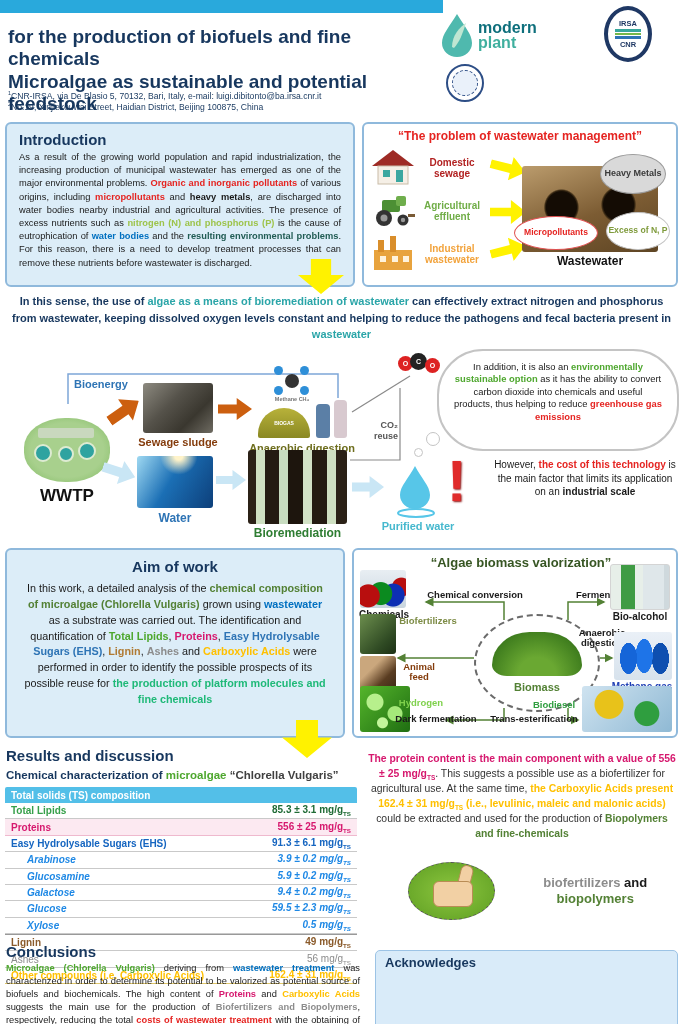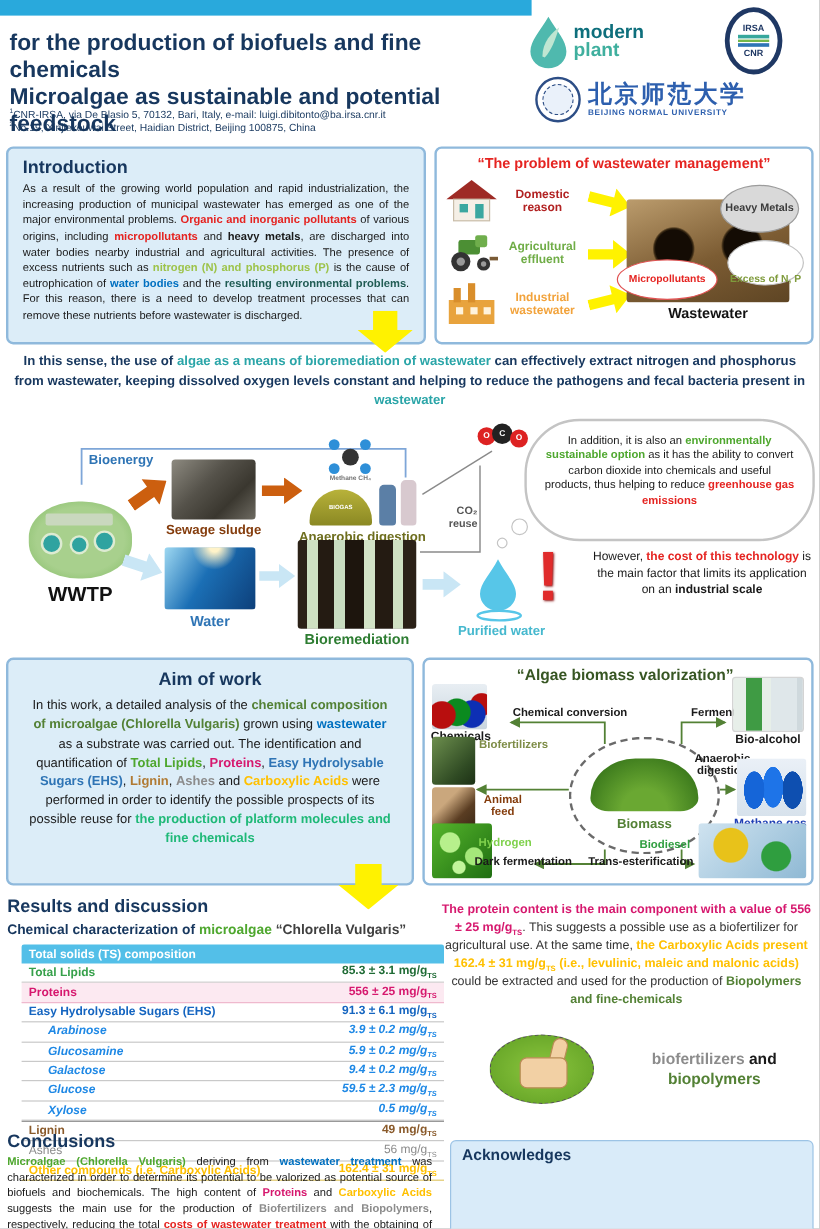--- a/index.html
+++ b/index.html
@@ -110,21 +110,21 @@
   .photo-hydro{background:radial-gradient(circle at 30% 35%, #b7f08c 8px, rgba(0,0,0,0) 9px),radial-gradient(circle at 70% 60%, #a5e87a 7px, rgba(0,0,0,0) 8px),radial-gradient(circle at 45% 80%, #c2f59b 5px, rgba(0,0,0,0) 6px),linear-gradient(135deg,#55B52B,#1F6E12);}
   .photo-bottles{background:linear-gradient(90deg,#e7efe9 0 18%, #3f9b44 18% 42%, #e7efe9 42% 55%, #dfe7ea 55% 92%, #cfd9dd 92%);border:1px solid #d4d4d4;}
   .photo-methane{background:radial-gradient(ellipse 12px 22px at 25% 55%, #1565D8 70%, rgba(0,0,0,0) 72%),radial-gradient(ellipse 12px 24px at 52% 50%, #1E74E8 70%, rgba(0,0,0,0) 72%),radial-gradient(ellipse 12px 22px at 80% 55%, #0E4FB0 70%, rgba(0,0,0,0) 72%),linear-gradient(#EAF0F7,#D7E2EC);}
   .photo-diesel{background:radial-gradient(circle at 72% 60%, #2F9E3F 12px, rgba(0,0,0,0) 13px),radial-gradient(circle at 30% 40%, #E8C21A 10px 14px, rgba(0,0,0,0) 15px),linear-gradient(135deg,#cfe3f0,#8fb9d4);}
   .biomass-ellipse{position:absolute;left:120px;top:64px;width:126px;height:98px;border:2px dashed #6a6a6a;border-radius:50%;}
   .biomass-heap{position:absolute;left:138px;top:82px;width:90px;height:44px;background:radial-gradient(ellipse at 50% 100%, #6aa832 30%, #3f7d1e 75%, #2c5c13);border-radius:50% 50% 20% 20%/90% 90% 30% 30%;}
 
   
   #results-heading{position:absolute;left:6px;top:747px;}
   #results-sub{position:absolute;left:6px;top:769px;font-size:11.5px;}
-  #ts-table{position:absolute;left:5px;top:787px;width:352px;font-size:10px;margin-left:13px;}
+  #ts-table{position:absolute;left:5px;top:787px;width:352px;font-size:10px;}
   .thead{background:#53BFE8;color:#fff;font-weight:700;padding:2.5px 6px;border-radius:2px 2px 0 0;}
   .trow{display:flex;justify-content:space-between;align-items:center;padding:1.2px 6px;border-bottom:1px solid #c9c9c9;}
   .trow .tl{font-weight:700;}
   .trow .tv{font-weight:700;white-space:nowrap;}
   .row-lipids .tl{color:#36A04A}.row-lipids .tv{color:#1F6B35}
   .row-prot{background:#FCE9F1;border-bottom:1px solid #EFB9CE}
   .row-prot .tl,.row-prot .tv{color:#D6186E}
   .row-ehs .tl,.row-ehs .tv{color:#1565C0}
   .row-sugar .tl,.row-sugar .tv{color:#1E88E5;font-style:italic;font-weight:700}
   .row-sugar .tl{padding-left:16px}
@@ -179,42 +179,38 @@
     <div class="stripe" style="background:#37A79C"></div>
     <div class="stripe" style="background:#74B74A"></div>
     <div class="stripe" style="background:#2E74B5"></div>
     <div class="t">CNR</div>
   </div>
 
   <div class="logo-bnu">
     <div class="bnu-seal">
         <div class="inner"></div>
       </div>
-    <div>
-      <div class="bnu-cn">北京师范大学</div>
-      <div class="bnu-en">BEIJING NORMAL UNIVERSITY</div>
-    </div>
   </div>
 
   <div class="bluebox" id="intro-box">
     <div class="sec-h">Introduction</div>
     <div class="body"><span>As a result of the growing world population and rapid industrialization, the increasing production of municipal wastewater has emerged as one of the major environmental problems. </span><span class="r-red">Organic and inorganic pollutants</span><span> of various origins, including </span><span class="r-red">micropollutants</span><span> and </span><span class="r-bold">heavy metals</span><span>, are discharged into water bodies nearby industrial and agricultural activities. The presence of excess nutrients such as </span><span class="r-lgreen">nitrogen (N) and phosphorus (P)</span><span> is the cause of eutrophication of </span><span class="r-blue">water bodies</span><span> and the </span><span class="r-dteal">resulting environmental problems</span><span>. For this reason, there is a need to develop treatment processes that can remove these nutrients before wastewater is discharged.</span></div>
   </div>
 
   <div class="whitebox" id="problem-box">
     <div class="prob-title">“The problem of wastewater management”</div>
 
     <div class="src-row" style="left:6px;top:24px;">
       <svg width="46" height="40" viewBox="0 0 46 40">
         <polygon points="23,2 44,18 2,18" fill="#9E2B25"></polygon>
         <rect x="8" y="18" width="30" height="18" fill="#F5EFE6" stroke="#C9BCA8"></rect>
         <rect x="13" y="22" width="7" height="7" fill="#3BA7A0"></rect>
         <rect x="26" y="22" width="7" height="12" fill="#3BA7A0"></rect>
       </svg>
-      <div class="src-label" style="color:#B22222">Domestic reason</div>
+      <div class="src-label" style="color:#B22222">Domestic sewage</div>
     </div>
     <div class="yarrow" style="position:absolute;left:126px;top:32px;width:36px;height:24px;transform:rotate(14deg);"></div>
 
     <div class="src-row" style="left:6px;top:68px;">
       <svg width="46" height="38" viewBox="0 0 46 38">
         <rect x="12" y="8" width="18" height="12" rx="2" fill="#4C8F34"></rect>
         <rect x="26" y="4" width="10" height="10" rx="2" fill="#6FAE4C"></rect>
         <circle cx="14" cy="26" r="8" fill="#333"></circle>
           <circle cx="14" cy="26" r="3.5" fill="#999"></circle>
         <circle cx="33" cy="28" r="5.5" fill="#333"></circle>
@@ -239,21 +235,21 @@
     <div class="yarrow" style="position:absolute;left:126px;top:114px;width:36px;height:24px;transform:rotate(-14deg);"></div>
 
     <div class="photo-pipes"></div>
 
     <div class="cloud" style="left:236px;top:30px;width:66px;height:40px;background:#D9D9D9;border:1.6px solid #9c9c9c;font-size:9px;color:#3b3b3b;">
       <span>Heavy Metals</span>
     </div>
     <div class="cloud" style="left:150px;top:92px;width:84px;height:34px;background:#fff;border:1.8px solid #E05252;font-size:8.6px;color:#E52421;">
       <span>Micropollutants</span>
     </div>
-    <div class="cloud" style="left:242px;top:76px;width:64px;height:38px;background:#fff;border:1.6px solid #c2c2c2;font-size:8.6px;color:#7F9B3C;align-items:flex-end;">
+    <div class="cloud" style="left:242px;top:88px;width:64px;height:38px;background:#fff;border:1.6px solid #c2c2c2;font-size:8.6px;color:#7F9B3C;">
       <span>Excess of N, P</span>
     </div>
     <div class="wl">Wastewater</div>
   </div>
 
   <div class="big-down-arrow" style="left:298px;top:259px;width:46px;height:35px;"></div>
 
   <div id="band"><span>In this sense, the use of </span><span class="r-teal">algae as a means of bioremediation of wastewater</span><span> can effectively extract nitrogen and phosphorus from wastewater, keeping dissolved oxygen levels constant and helping to reduce the pathogens and fecal bacteria present in </span><span class="r-teal">wastewater</span></div>
 
   <svg class="overlay" style="left:0;top:360px;" width="683" height="185" viewBox="0 0 683 185">

